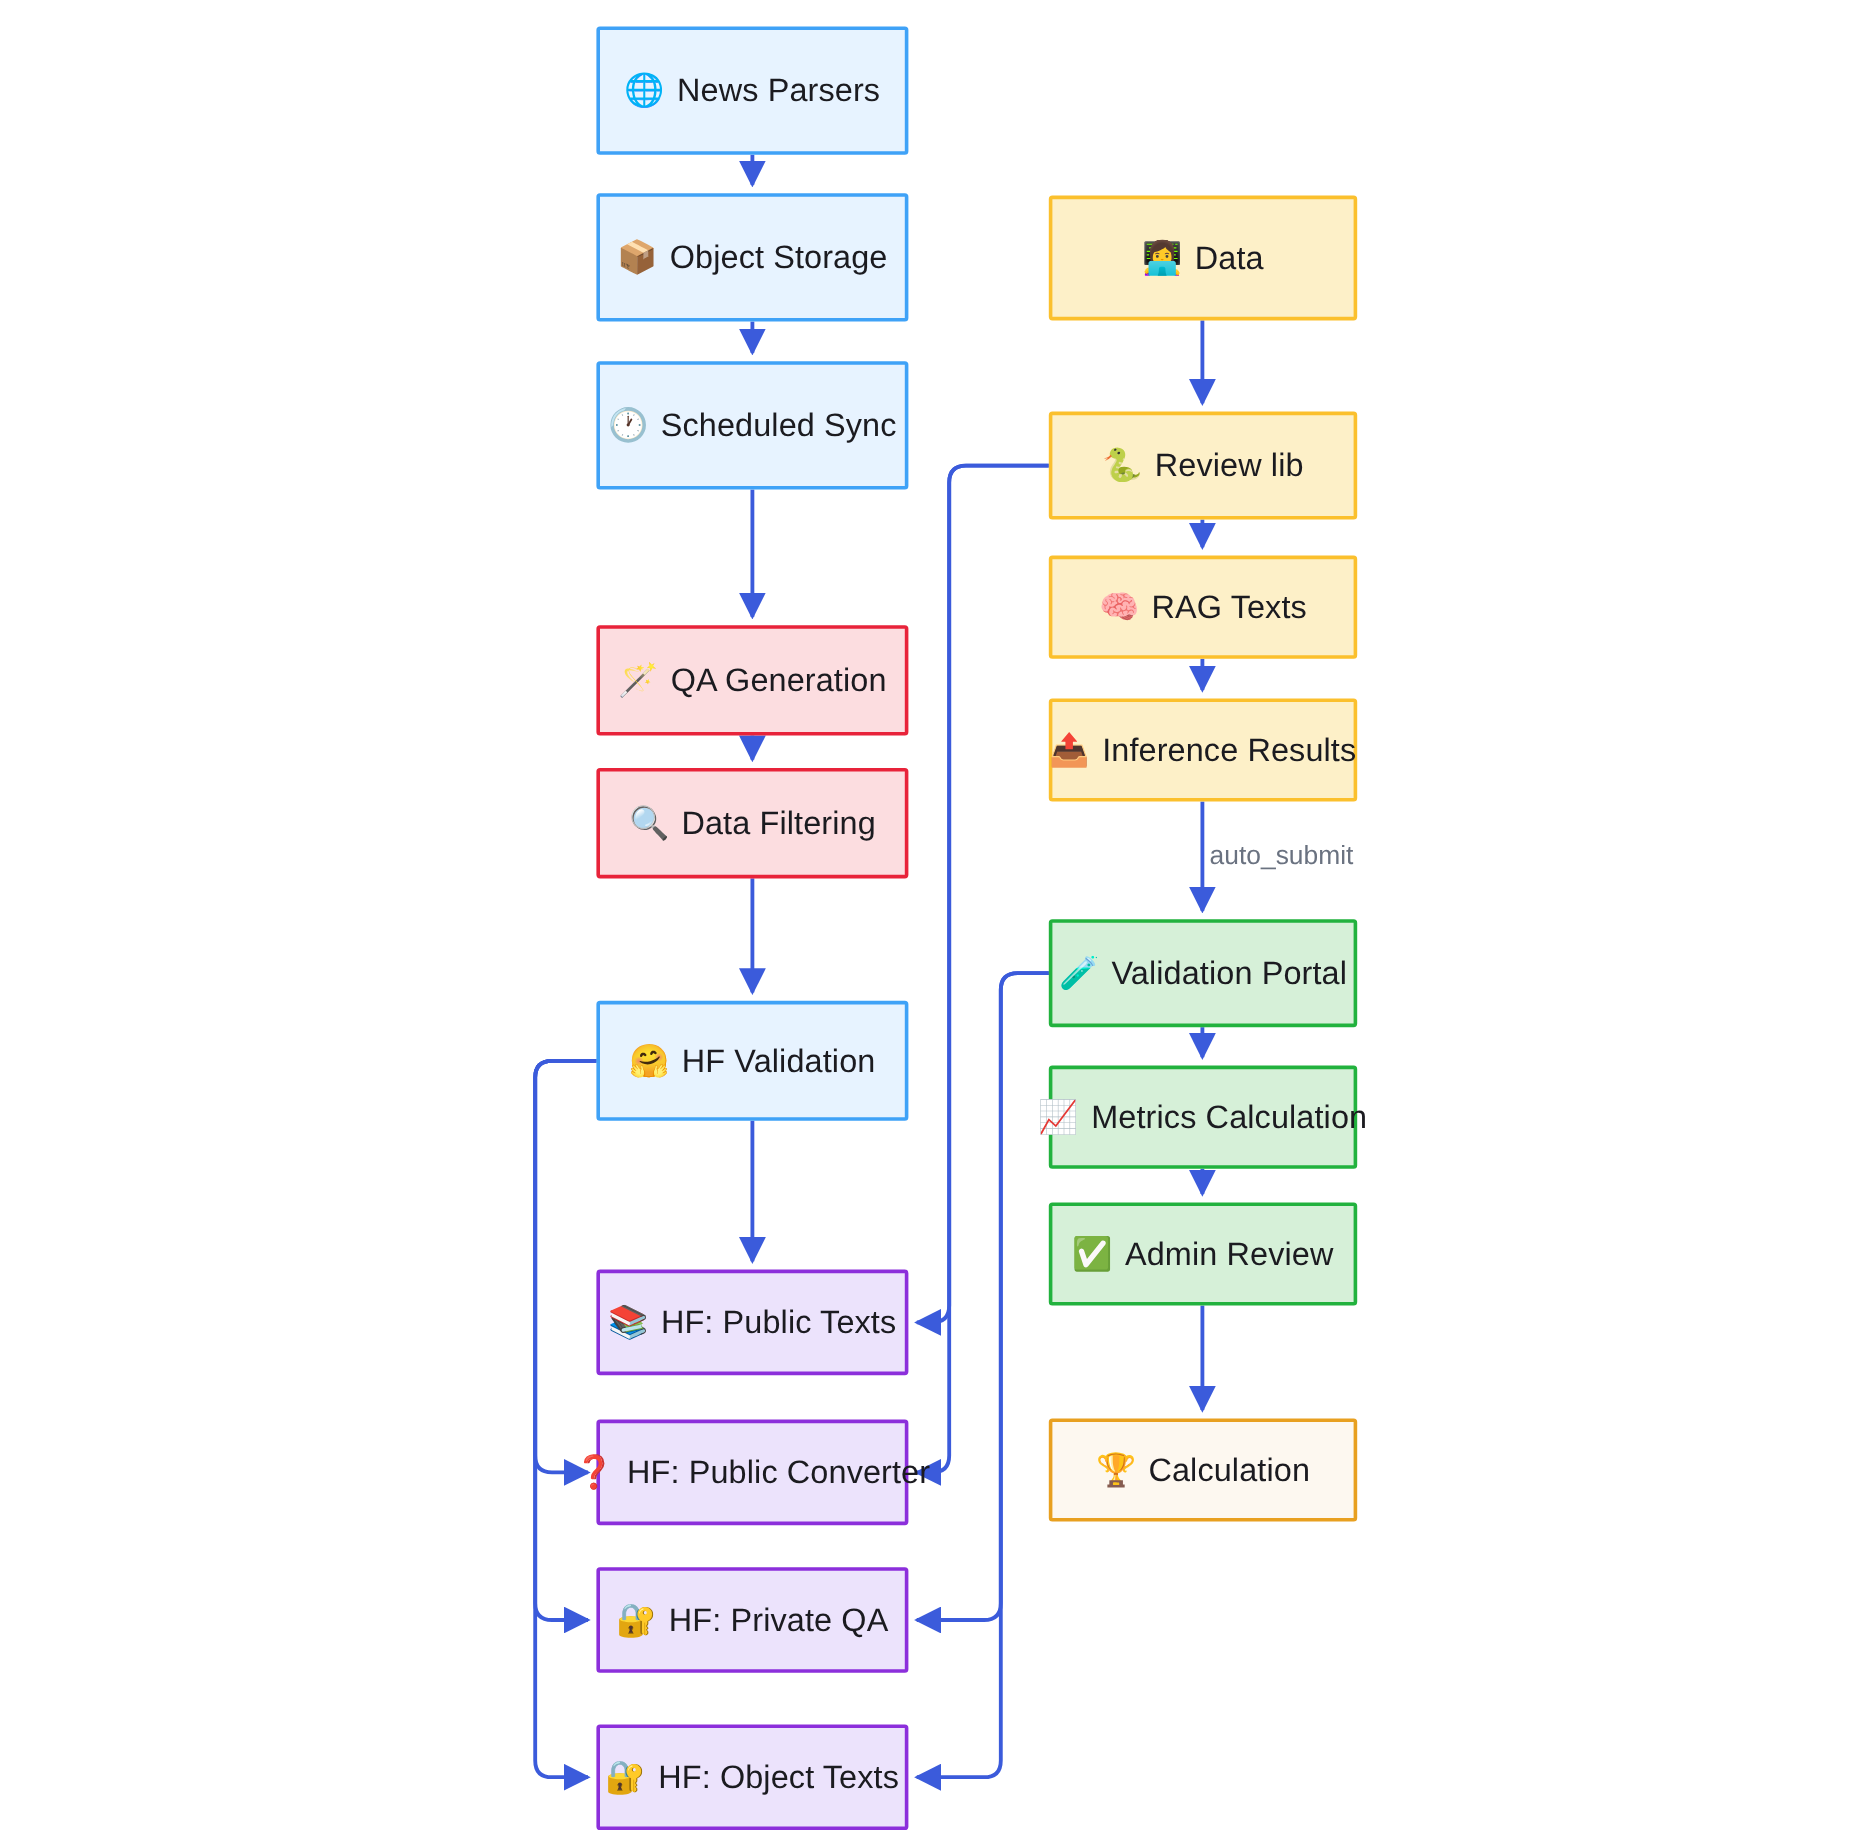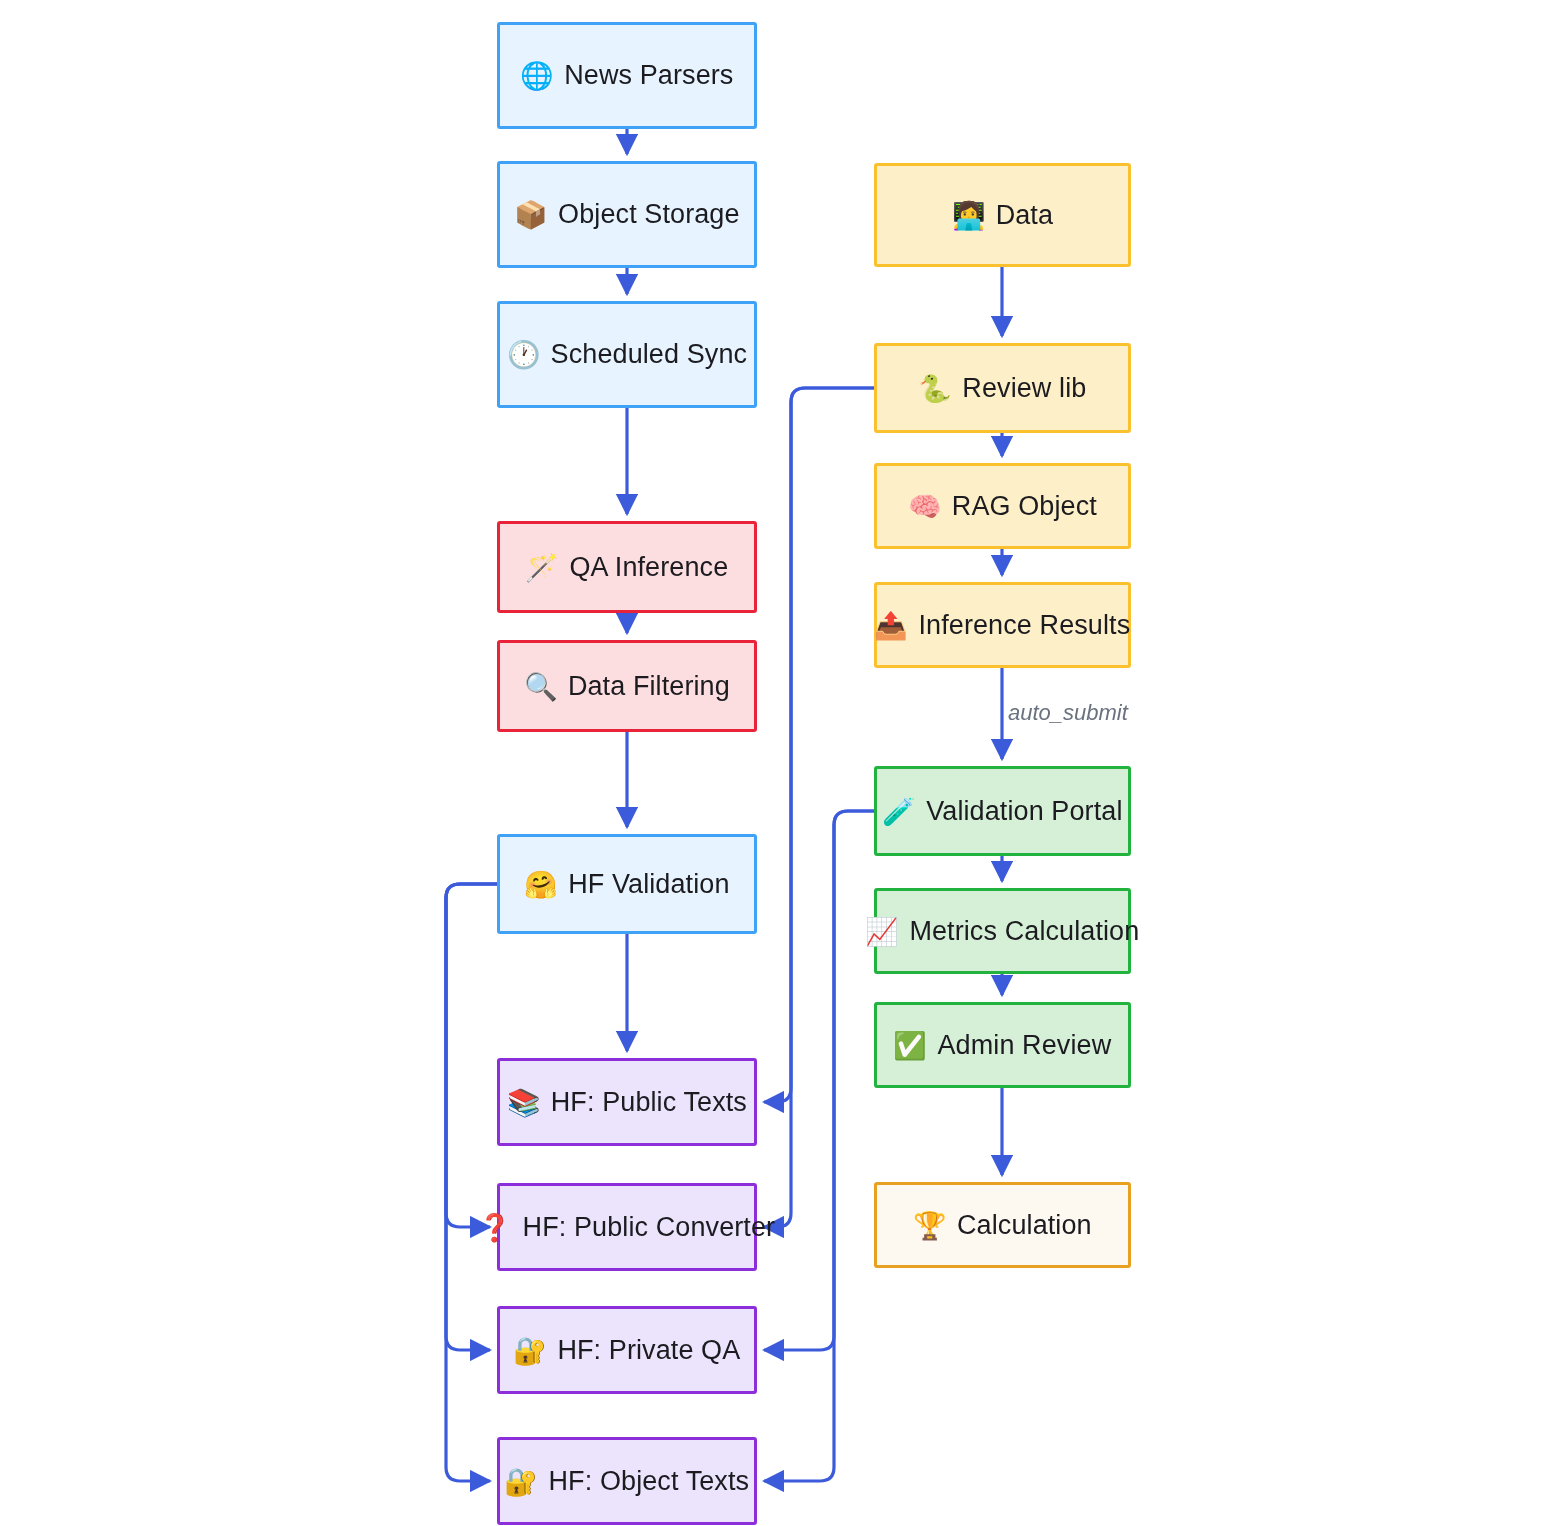--- a/index.html
+++ b/index.html
@@ -55,21 +55,20 @@
   .fill-blue   { background: #e7f3ff; border-color: #3fa2f7; }
   .fill-red    { background: #fcdde0; border-color: #e8233a; }
   .fill-purple { background: #ece3fc; border-color: #8c2fdb; }
   .fill-yellow { background: #fdf0c8; border-color: #fbc02d; }
   .fill-green  { background: #d6f0d8; border-color: #22b23e; }
   .fill-cream  { background: #fdf8f0; border-color: #e8a020; }
 
   .edge-label {
     position: absolute;
     font-size: 22px;
-    font-style: italic;
     color: #6a7280;
     white-space: nowrap;
     font-family: "Liberation Sans", "DejaVu Sans", sans-serif;
   }
 </style>
 </head>
 <body>
 
 <div id="canvas">
 
@@ -125,21 +124,21 @@
   <div class="node fill-blue" style="left:497px;top:301px;width:260px;height:107px;">
     <span class="node-label">
       <span class="node-emoji">🕐</span>
       <span>Scheduled Sync</span>
     </span>
   </div>
 
   <div class="node fill-red" style="left:497px;top:521px;width:260px;height:92px;">
     <span class="node-label">
       <span class="node-emoji">🪄</span>
-      <span>QA Inference</span>
+      <span>QA Generation</span>
     </span>
   </div>
 
   <div class="node fill-red" style="left:497px;top:640px;width:260px;height:92px;">
     <span class="node-label">
       <span class="node-emoji">🔍</span>
       <span>Data Filtering</span>
     </span>
   </div>
 
@@ -188,21 +187,21 @@
   <div class="node fill-yellow" style="left:874px;top:343px;width:257px;height:90px;">
     <span class="node-label">
       <span class="node-emoji">🐍</span>
       <span>Review lib</span>
     </span>
   </div>
 
   <div class="node fill-yellow" style="left:874px;top:463px;width:257px;height:86px;">
     <span class="node-label">
       <span class="node-emoji">🧠</span>
-      <span>RAG Object</span>
+      <span>RAG Texts</span>
     </span>
   </div>
 
   <div class="node fill-yellow" style="left:874px;top:582px;width:257px;height:86px;">
     <span class="node-label">
       <span class="node-emoji">📤</span>
       <span>Inference Results</span>
     </span>
   </div>
 

